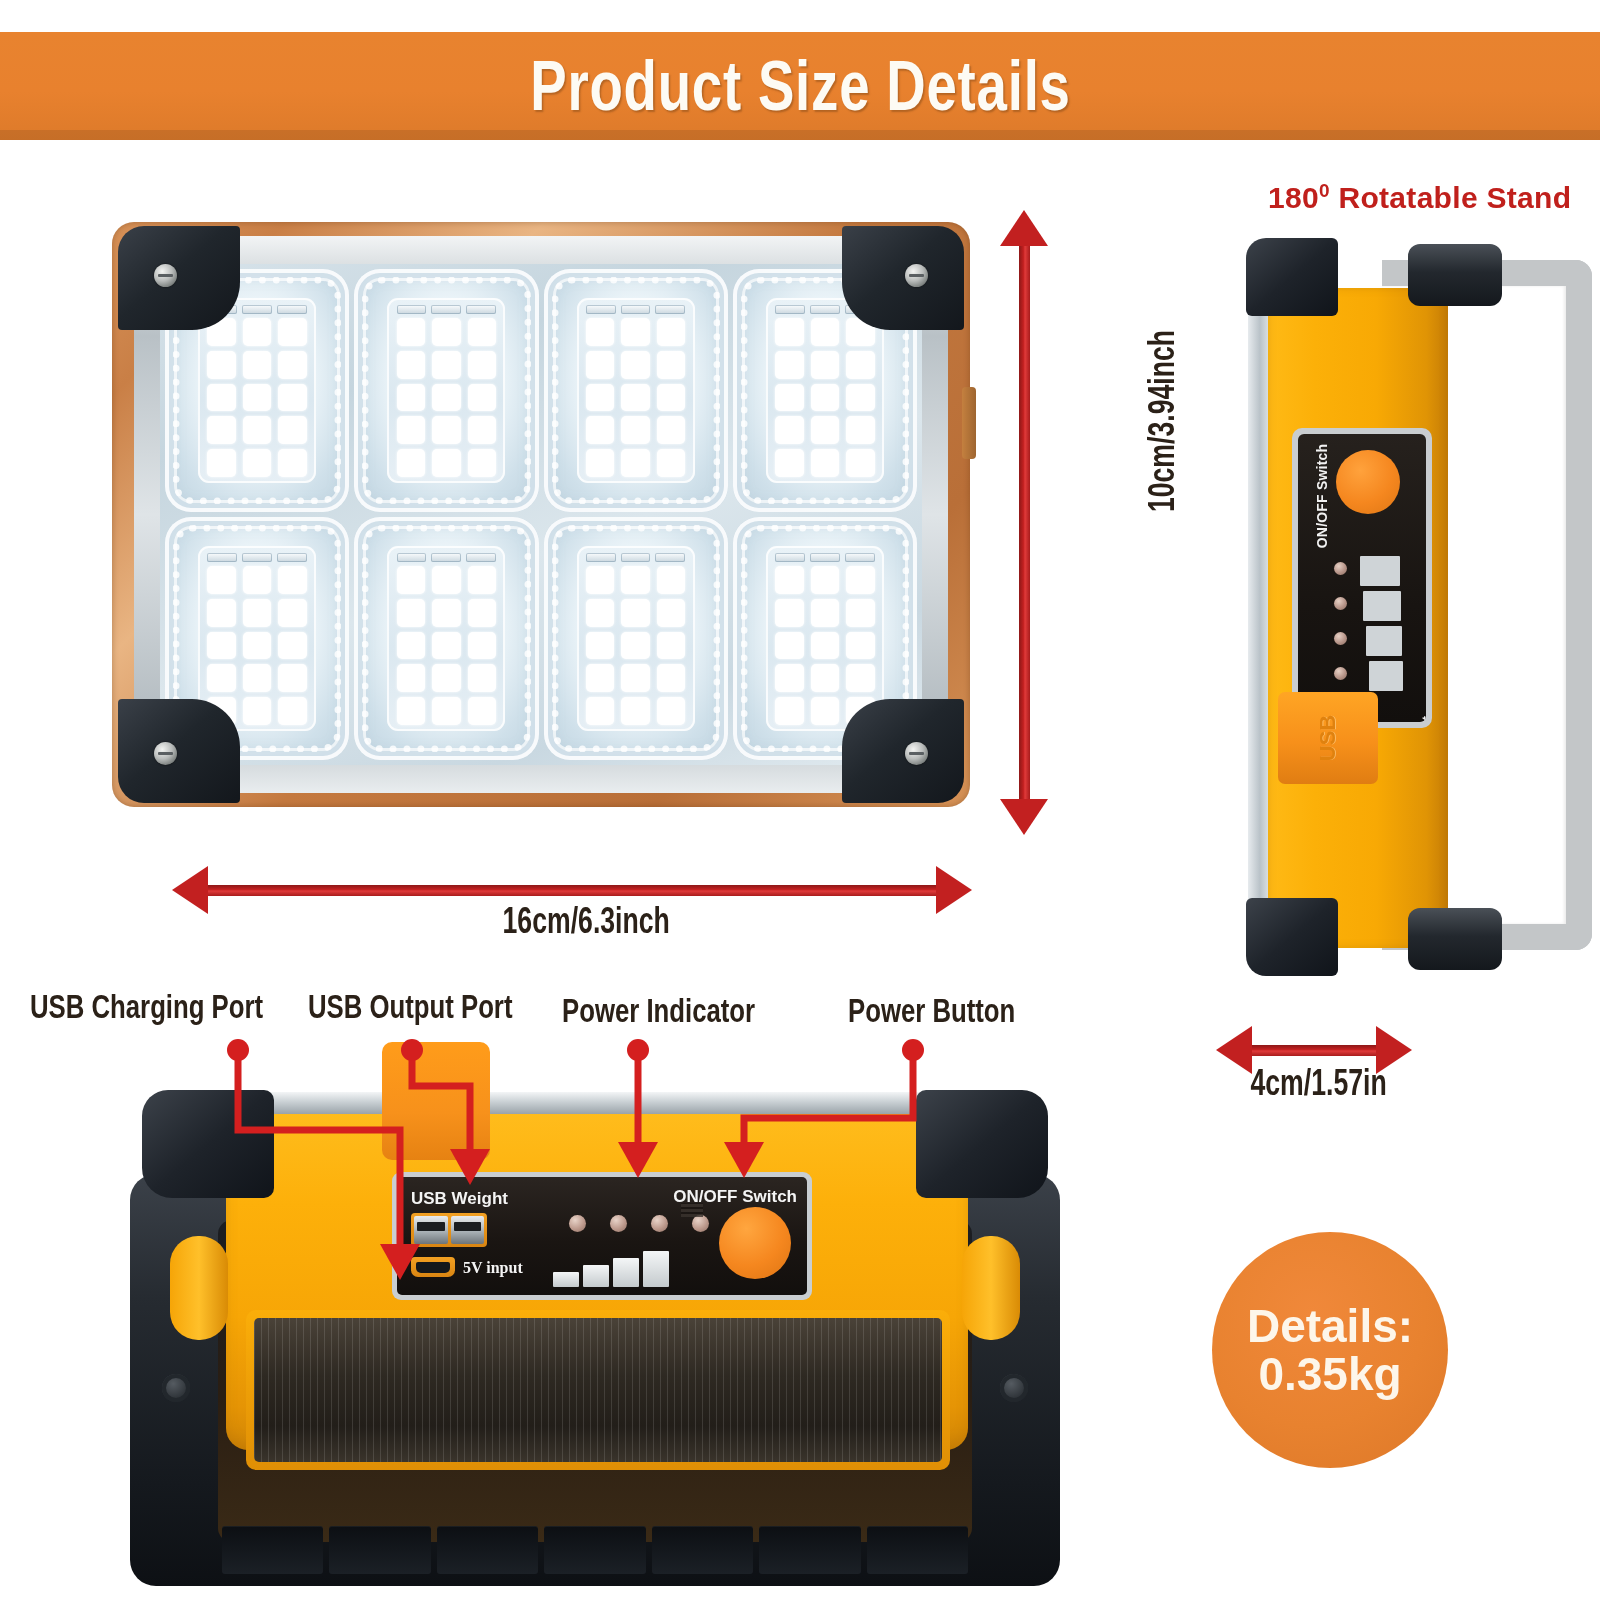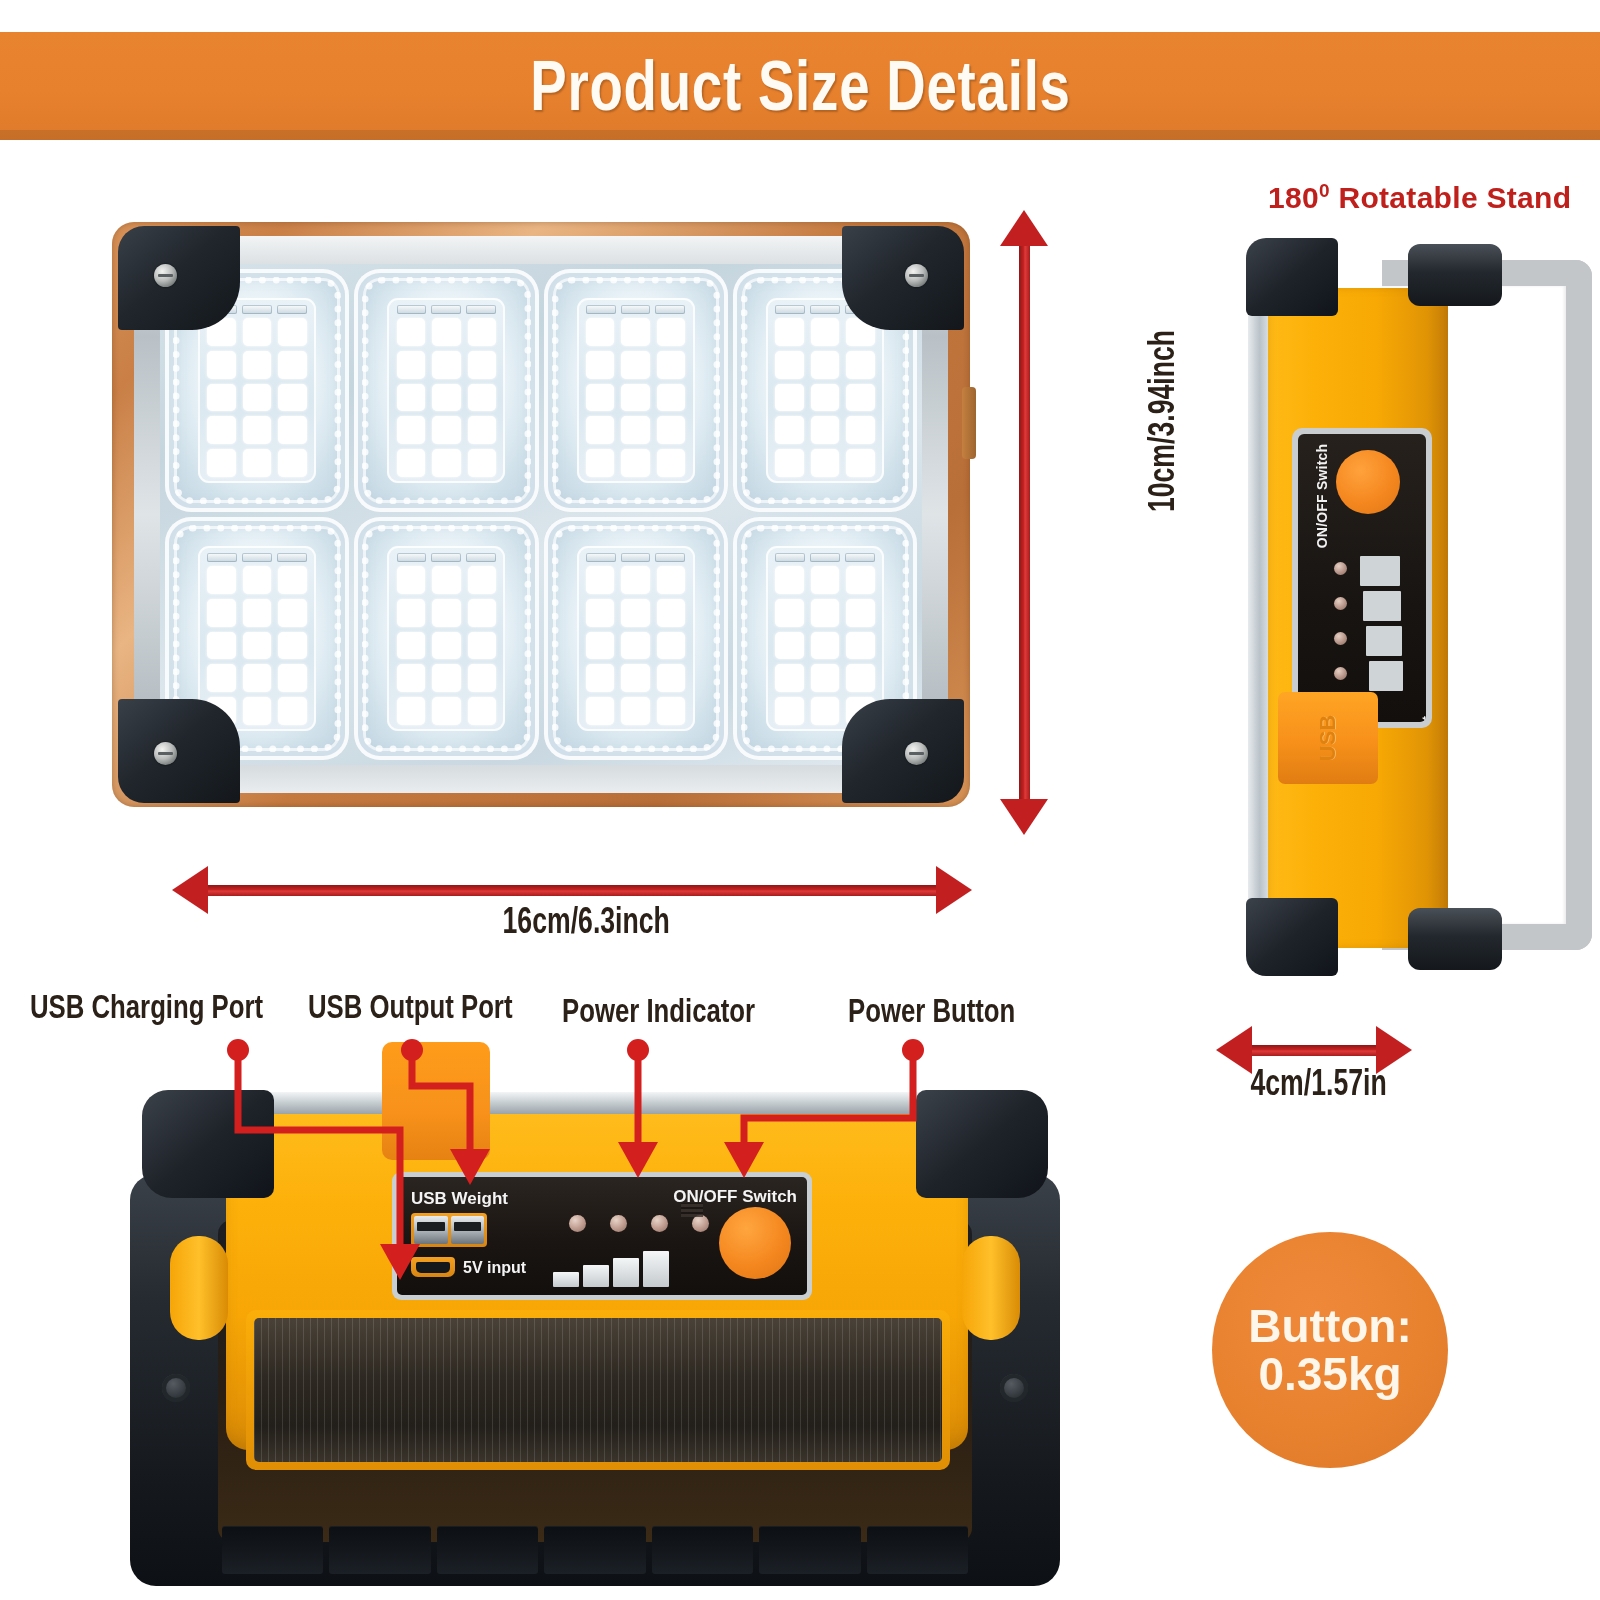--- a/index.html
+++ b/index.html
@@ -513,21 +513,21 @@
     position: absolute; left: 14px; top: 80px;
     width: 44px; height: 20px;
     border-radius: 4px 4px 7px 7px;
     background: linear-gradient(180deg,#f2a022,#d98512);
   }
   .micro-usb::after {
     content: ""; position: absolute;
     left: 5px; top: 5px; right: 5px; bottom: 4px;
     background: #15181b; border-radius: 2px 2px 5px 5px;
   }
-  .input-label { left: 66px; top: 82px; font-size: 16px; }
+  .input-label { left: 66px; top: 82px; font-size: 16px; font-family: Liberation Serif, serif; }
   .panel-leds {
     position: absolute; left: 172px; top: 38px;
     display: flex; gap: 24px;
   }
   .panel-led {
     width: 17px; height: 17px; border-radius: 50%;
     background: radial-gradient(circle at 36% 30%, #e8d3c8 0%, #bd9a8d 55%, #8e6f62 100%);
   }
   .panel-bars {
     position: absolute; left: 156px; top: 74px;
@@ -860,21 +860,21 @@
 </div>
 
 <div class="arrow-h" id="depth-arrow">
   <div class="arrow-head-left"></div>
   <div class="shaft"></div>
   <div class="arrow-head-right"></div>
 </div>
 <div class="dim-text" id="depth-label">4cm/1.57in</div>
 
 <div class="weight-badge">
-  <div class="w-l1">Button:</div>
+  <div class="w-l1">Details:</div>
   <div class="w-l2">0.35kg</div>
 </div>
 
 <div class="callout-label" id="lbl-usb-charging">USB Charging Port</div>
 <div class="callout-label" id="lbl-usb-output">USB Output Port</div>
 <div class="callout-label" id="lbl-power-ind">Power Indicator</div>
 <div class="callout-label" id="lbl-power-btn">Power Button</div>
 
 <div class="rear-unit">
   <div class="rear-stand">

